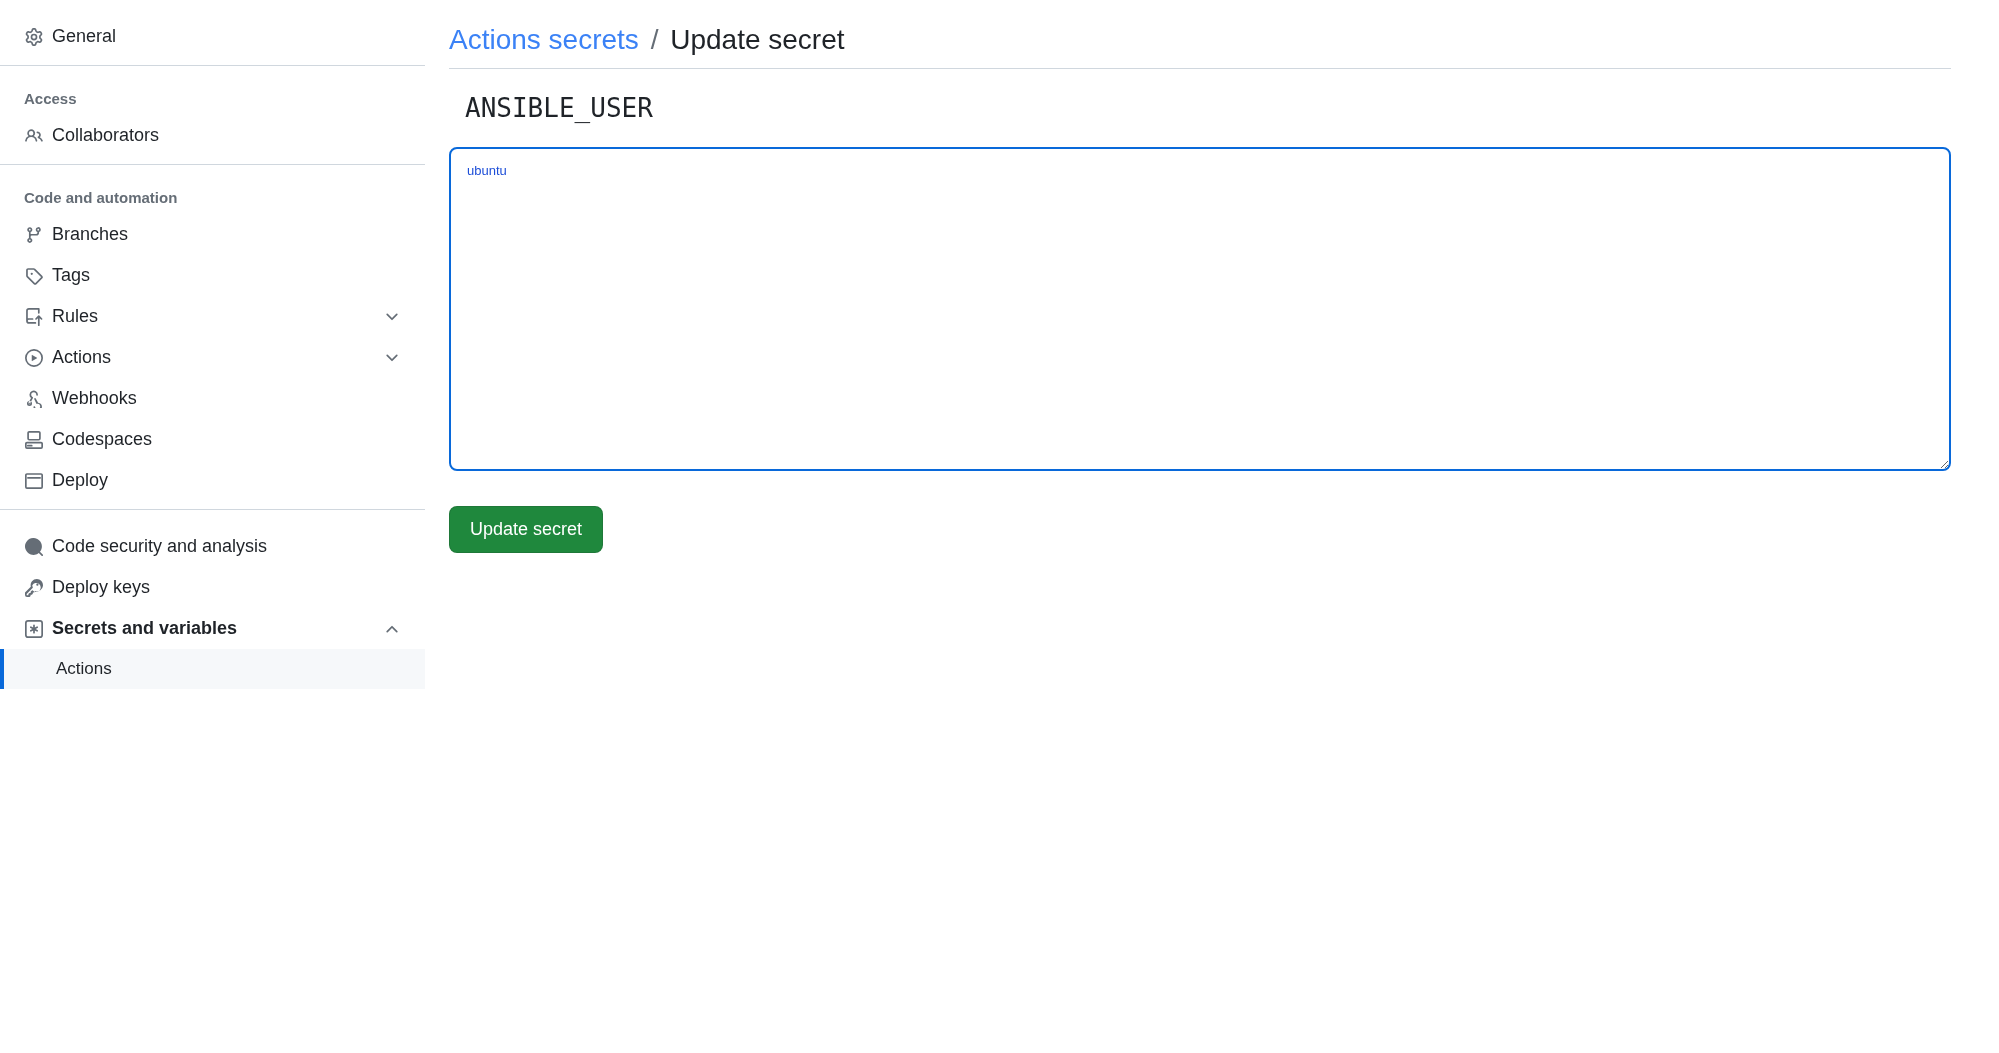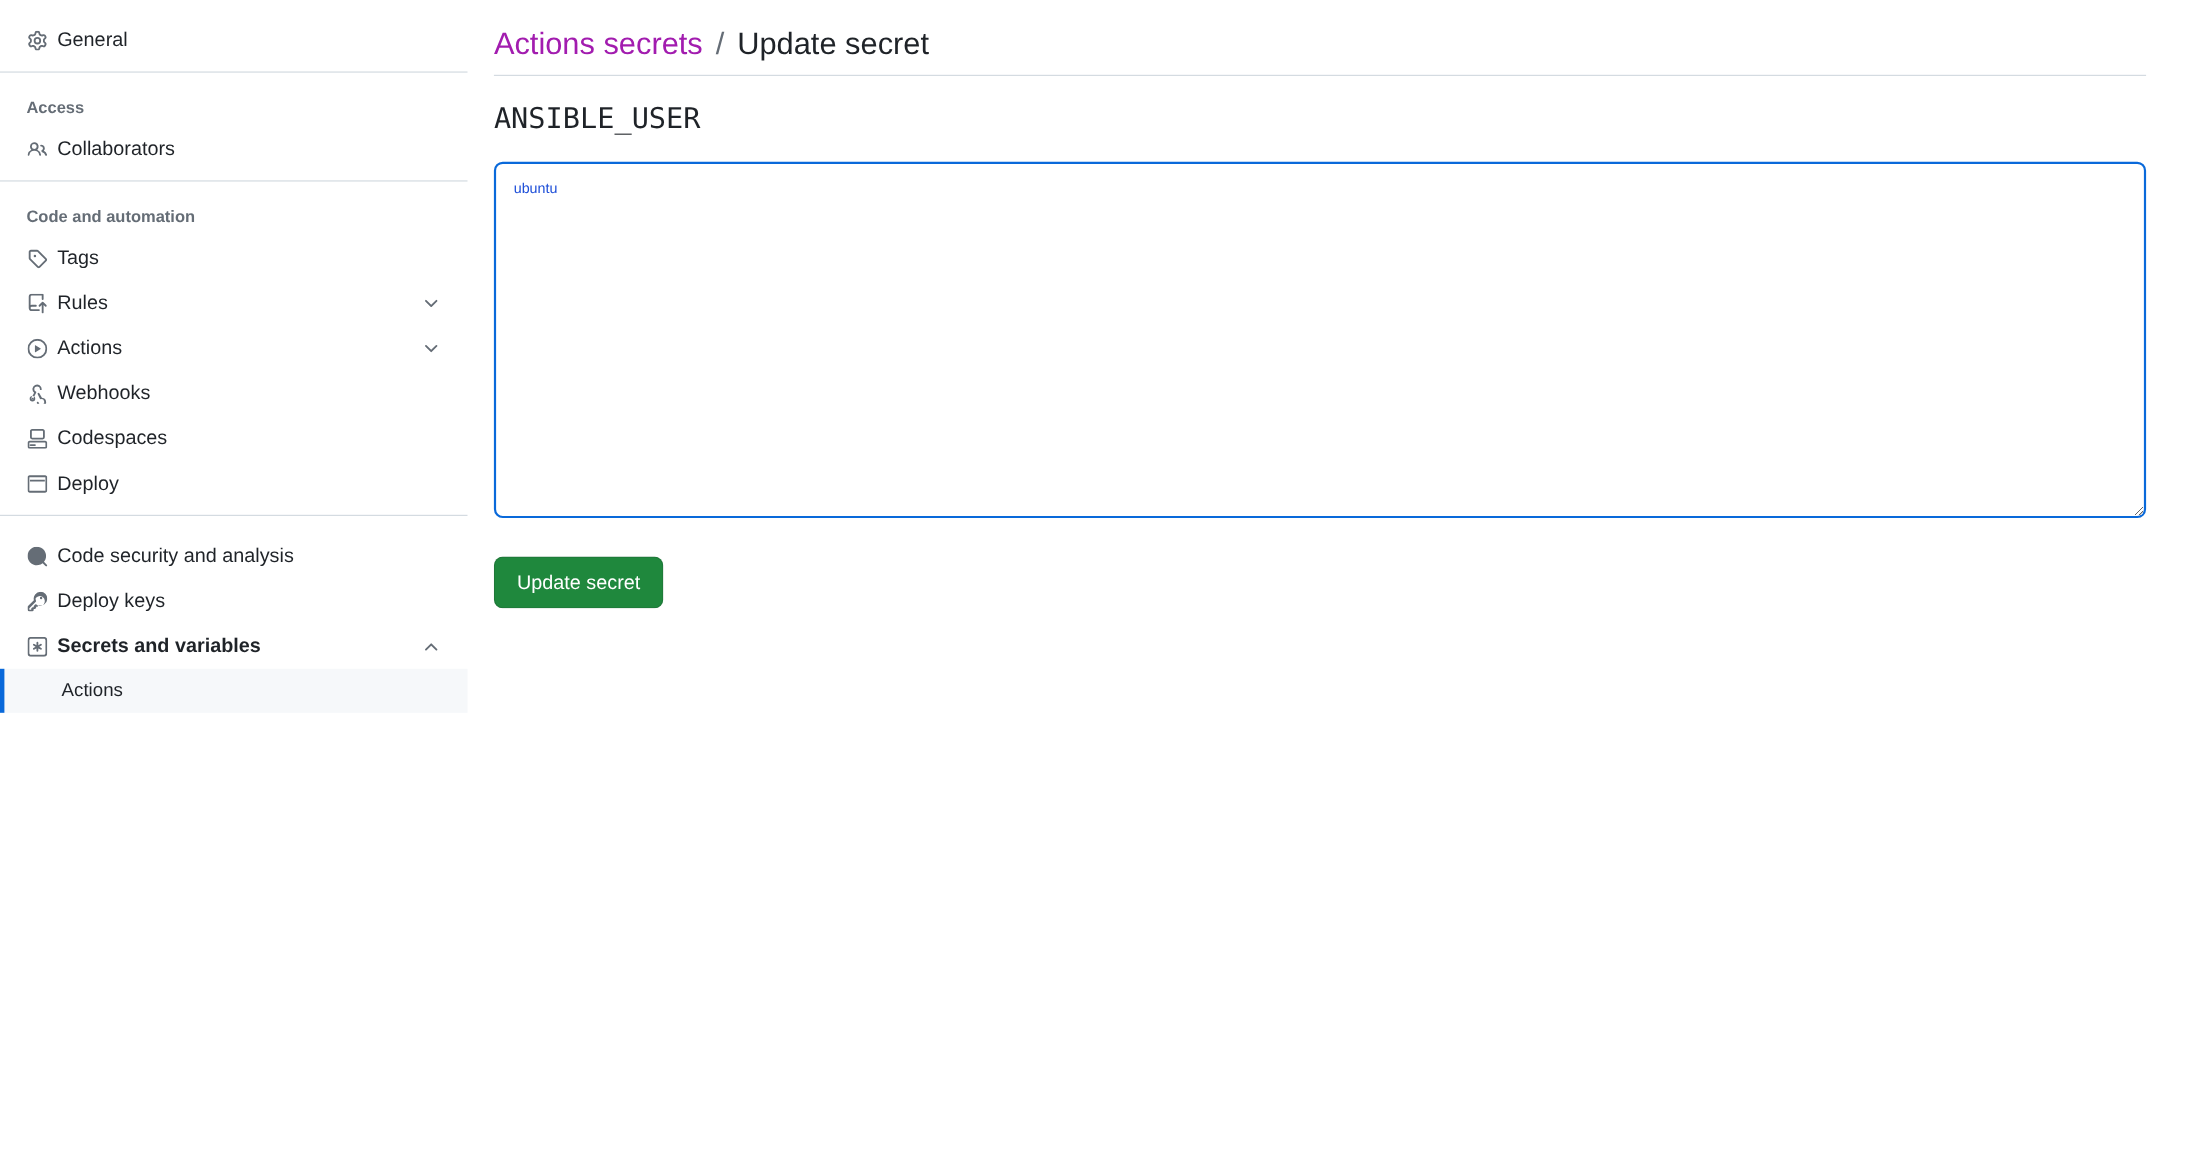--- a/index.html
+++ b/index.html
@@ -85,36 +85,37 @@
       max-width: 1574px;
     }
     .breadcrumb {
       font-size: 28px;
       font-weight: 400;
       padding-bottom: 12px;
       border-bottom: 1px solid #d0d7de;
       margin-bottom: 24px;
     }
     .breadcrumb-link {
-      color: #a21caf;
+      color: #3b82f6;
       text-decoration: none;
       cursor: pointer;
     }
     .breadcrumb-sep {
       color: #656d76;
       margin: 0 4px;
     }
     .breadcrumb-current {
       color: #1f2328;
     }
     .secret-name {
       font-family: ui-monospace, SFMono-Regular, "SF Mono", Menlo, Consolas, monospace;
       font-size: 26px;
       font-weight: 400;
       margin-bottom: 24px;
+      margin-left: 16px;
     }
     .field-label {
       font-size: 18px;
       font-weight: 600;
       margin-bottom: 10px;
       display: block;
     }
     .value-textarea {
       width: 100%;
       height: 324px;
@@ -165,20 +166,28 @@
           <path d="M2 5.5a3.5 3.5 0 1 1 5.898 2.549 5.508 5.508 0 0 1 3.034 4.084.75.75 0 1 1-1.482.235 4 4 0 0 0-7.9 0 .75.75 0 0 1-1.482-.236A5.507 5.507 0 0 1 3.102 8.05 3.493 3.493 0 0 1 2 5.5ZM11 4a3.001 3.001 0 0 1 2.22 5.018 5.01 5.01 0 0 1 2.56 3.012.749.749 0 0 1-.885.954.752.752 0 0 1-.549-.514 3.507 3.507 0 0 0-2.522-2.372.75.75 0 0 1-.574-.73v-.352a.75.75 0 0 1 .416-.672A1.5 1.5 0 0 0 11 5.5.75.75 0 0 1 11 4Zm-5.5-.5a2 2 0 1 0-.001 3.999A2 2 0 0 0 5.5 3.5Z"></path>
         </svg>
     </span>
     <span class="label">Collaborators</span>
   </div>
 
   <div class="sidebar-separator"></div>
 
   <div class="section-header">Code and automation</div>
 
+  <div class="sidebar-item">
+    <span class="icon">
+      <svg viewBox="0 0 16 16" width="18" height="18">
+          <path d="M9.5 3.25a2.25 2.25 0 1 1 3 2.122V6A2.5 2.5 0 0 1 10 8.5H6a1 1 0 0 0-1 1v1.128a2.251 2.251 0 1 1-1.5 0V5.372a2.25 2.25 0 1 1 1.5 0v1.836A2.493 2.493 0 0 1 6 7h4a1 1 0 0 0 1-1v-.628A2.25 2.25 0 0 1 9.5 3.25Zm-6 0a.75.75 0 1 0 1.5 0 .75.75 0 0 0-1.5 0Zm8.25-.75a.75.75 0 1 0 0 1.5.75.75 0 0 0 0-1.5ZM4.25 12a.75.75 0 1 0 0 1.5.75.75 0 0 0 0-1.5Z"></path>
+        </svg>
+    </span>
+    <span class="label">Branches</span>
+  </div>
 
   <div class="sidebar-item">
     <span class="icon">
       <svg viewBox="0 0 16 16" width="18" height="18">
           <path d="M1 7.775V2.75C1 1.784 1.784 1 2.75 1h5.025c.464 0 .91.184 1.238.513l6.25 6.25a1.75 1.75 0 0 1 0 2.474l-5.026 5.026a1.75 1.75 0 0 1-2.474 0l-6.25-6.25A1.752 1.752 0 0 1 1 7.775Zm1.5 0c0 .066.026.13.073.177l6.25 6.25a.25.25 0 0 0 .354 0l5.025-5.025a.25.25 0 0 0 0-.354l-6.25-6.25a.25.25 0 0 0-.177-.073H2.75a.25.25 0 0 0-.25.25ZM6 5a1 1 0 1 1 0 2 1 1 0 0 1 0-2Z"></path>
         </svg>
     </span>
     <span class="label">Tags</span>
   </div>
 

